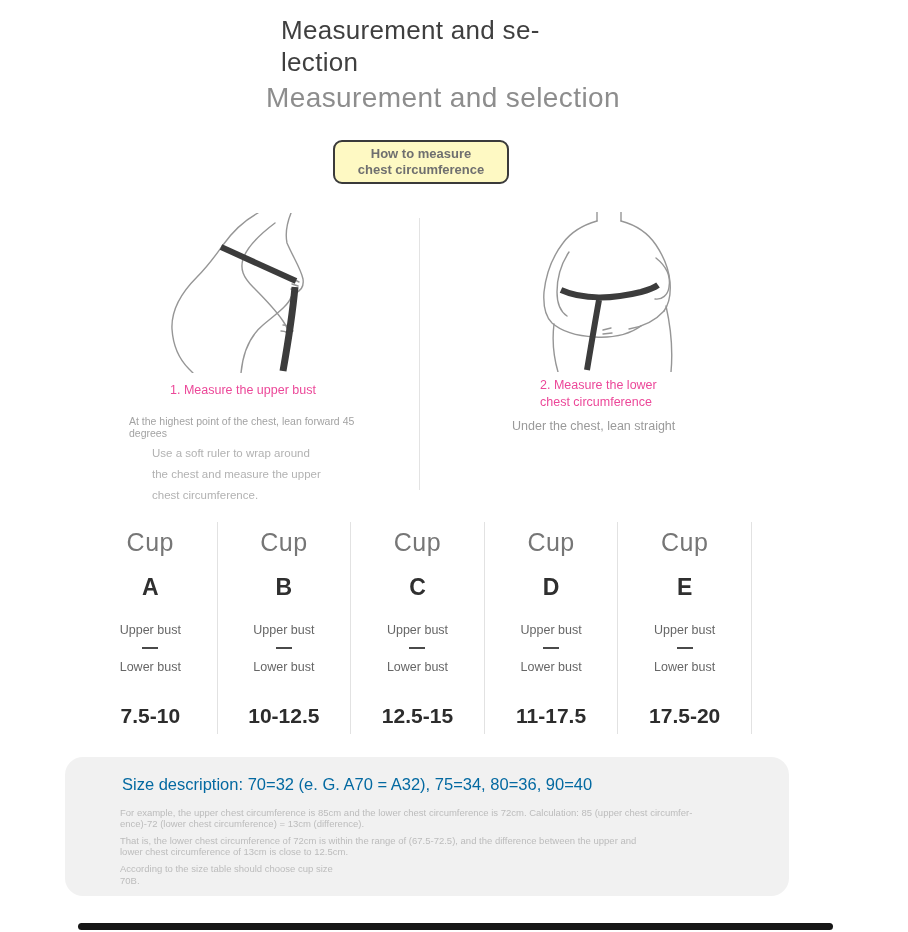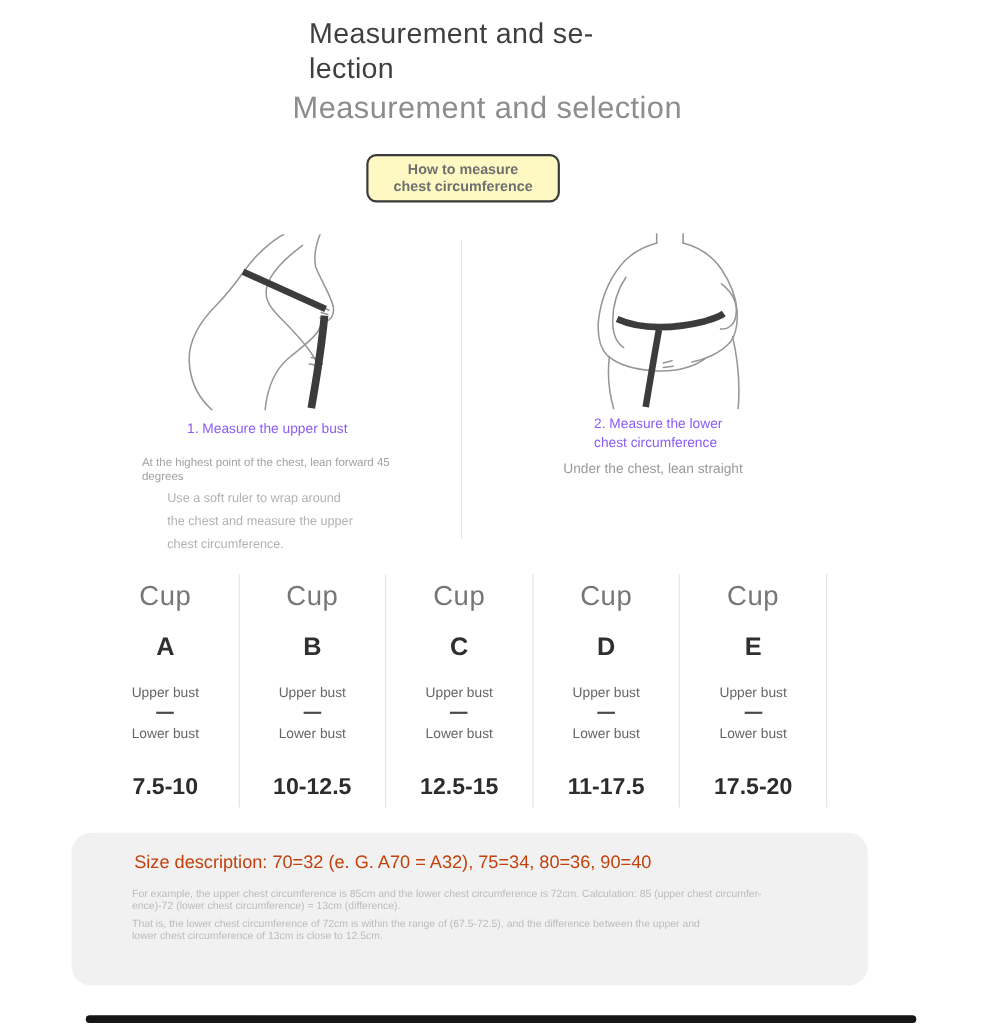--- a/index.html
+++ b/index.html
@@ -41,21 +41,21 @@
   }
 
   
   .illu { stroke: #969696; fill: none; stroke-width: 1.4; stroke-linecap: round; }
   .tape { stroke: #3c3c3c; fill: none; stroke-linecap: butt; }
 
   .divider-v {
     width: 1px; background: #e3e3e3;
   }
 
-  .caption { font-size: 12.5px; color: #8b5cf6; line-height: 17px; white-space: pre-line; }
+  .caption { font-size: 12.5px; color: #ec4899; line-height: 17px; white-space: pre-line; }
   .note-sm { font-size: 10.5px; color: #a3a3a3; line-height: 12px; white-space: pre-line; }
   .detail-left { font-size: 11.5px; color: #b2b2b2; line-height: 21px; white-space: pre-line; }
   .note-right { font-size: 12.5px; color: #9a9a9a; }
   .detail-right { font-size: 11.5px; color: #ababab; line-height: 16.5px; white-space: pre-line; }
 
   
   .cup-table {
     left: 84px; top: 522px; width: 668px; height: 212px;
     display: flex;
   }
@@ -70,21 +70,21 @@
   .cup-lower { margin-top: 11px; font-size: 12.5px; color: #666666; }
   .cup-range { margin-top: 30px; font-size: 21px; font-weight: bold; color: #2c2c2c; }
 
   
   .size-box {
     left: 65px; top: 757px; width: 724px; height: 139px;
     background: #f1f1f1; border-radius: 18px;
   }
   .size-heading {
     position: absolute; left: 57px; top: 18px;
-    font-size: 16.5px; color: #c2410c;
+    font-size: 16.5px; color: #0369a1;
   }
   .size-p { position: absolute; left: 55px; width: 600px;
     font-size: 9.5px; line-height: 10.5px; color: #bcbcbc; white-space: pre-line; }
   .size-p1 { top: 51px; }
   .size-p2 { top: 79px; }
   .size-p3 { top: 106px; line-height: 12px; }
 
   .bottom-bar {
     left: 78px; top: 923px; width: 755px; height: 7px;
     background: #161616; border-radius: 3.5px;
@@ -197,17 +197,19 @@
     </div>
 
   </div>
 
   <div class="abs size-box">
     <div class="size-heading">Size description: 70=32 (e. G. A70 = A32), 75=34, 80=36, 90=40</div>
     <div class="size-p size-p1">For example, the upper chest circumference is 85cm and the lower chest circumference is 72cm. Calculation: 85 (upper chest circumfer-
 ence)-72 (lower chest circumference) = 13cm (difference).</div>
     <div class="size-p size-p2">That is, the lower chest circumference of 72cm is within the range of (67.5-72.5), and the difference between the upper and
 lower chest circumference of 13cm is close to 12.5cm.</div>
+    <div class="size-p size-p3">According to the size table should choose cup size
+70B.</div>
   </div>
 
   <div class="abs bottom-bar"></div>
 
 </div>
 
 </body></html>

